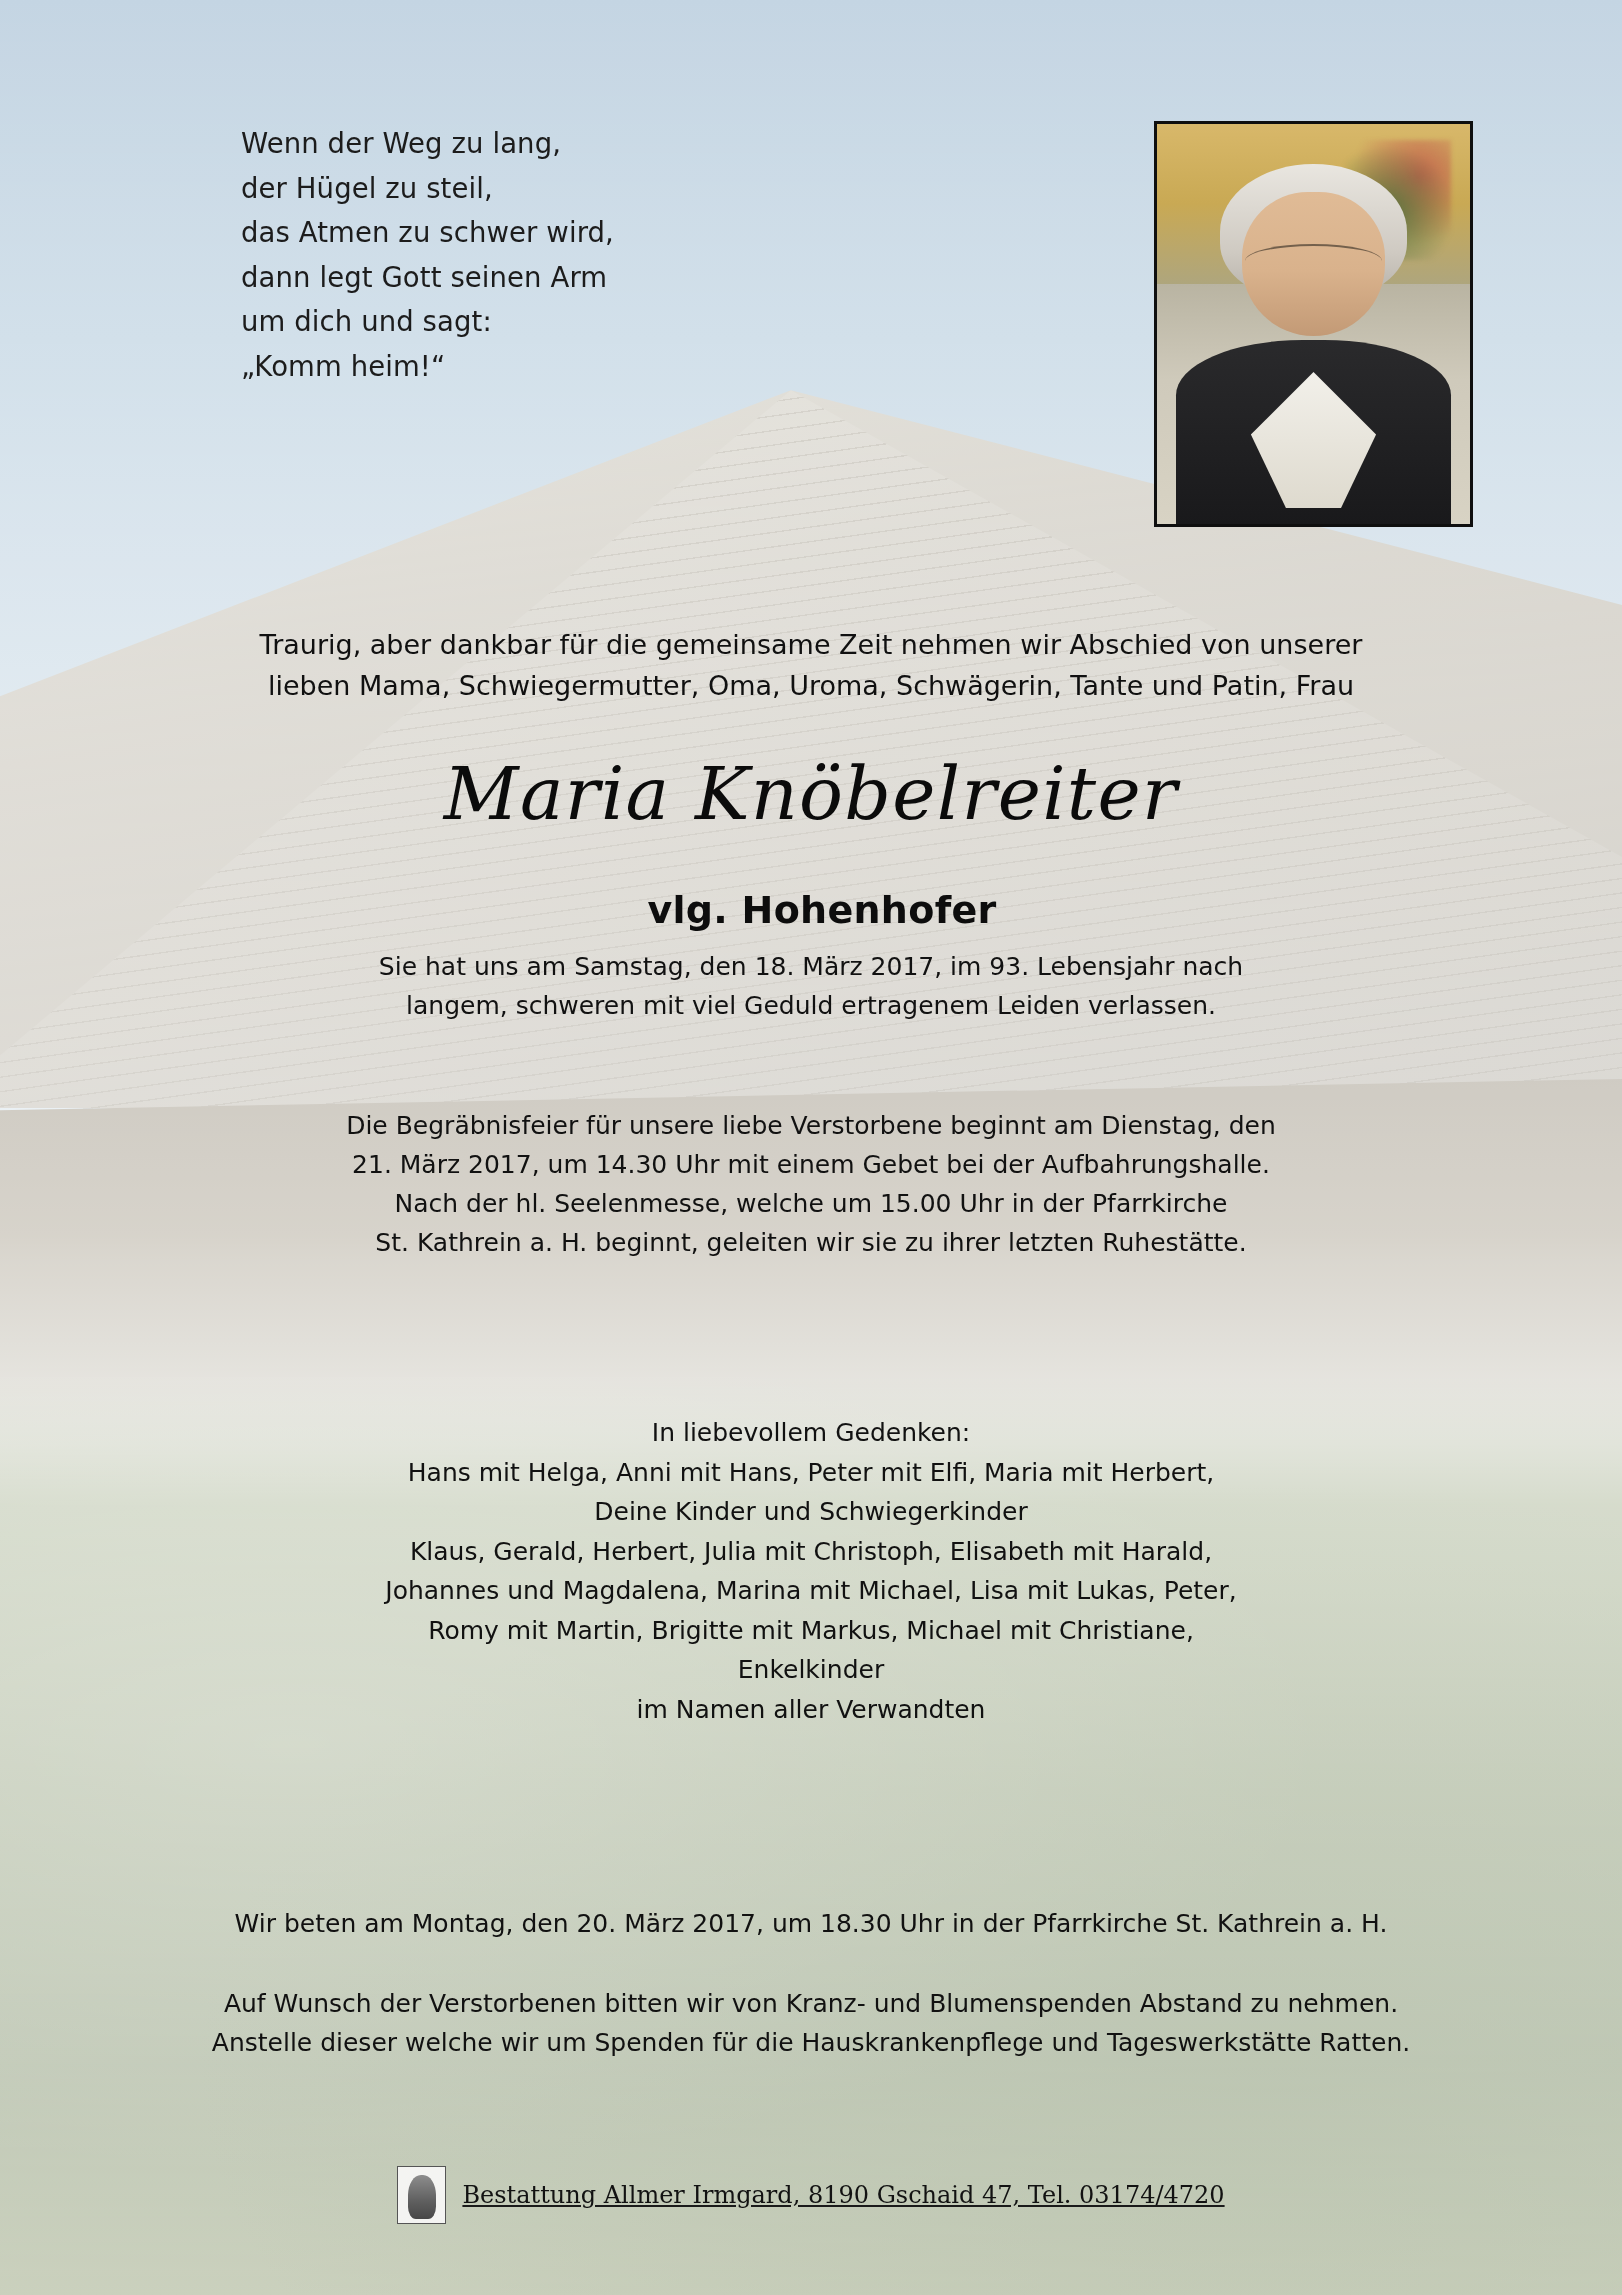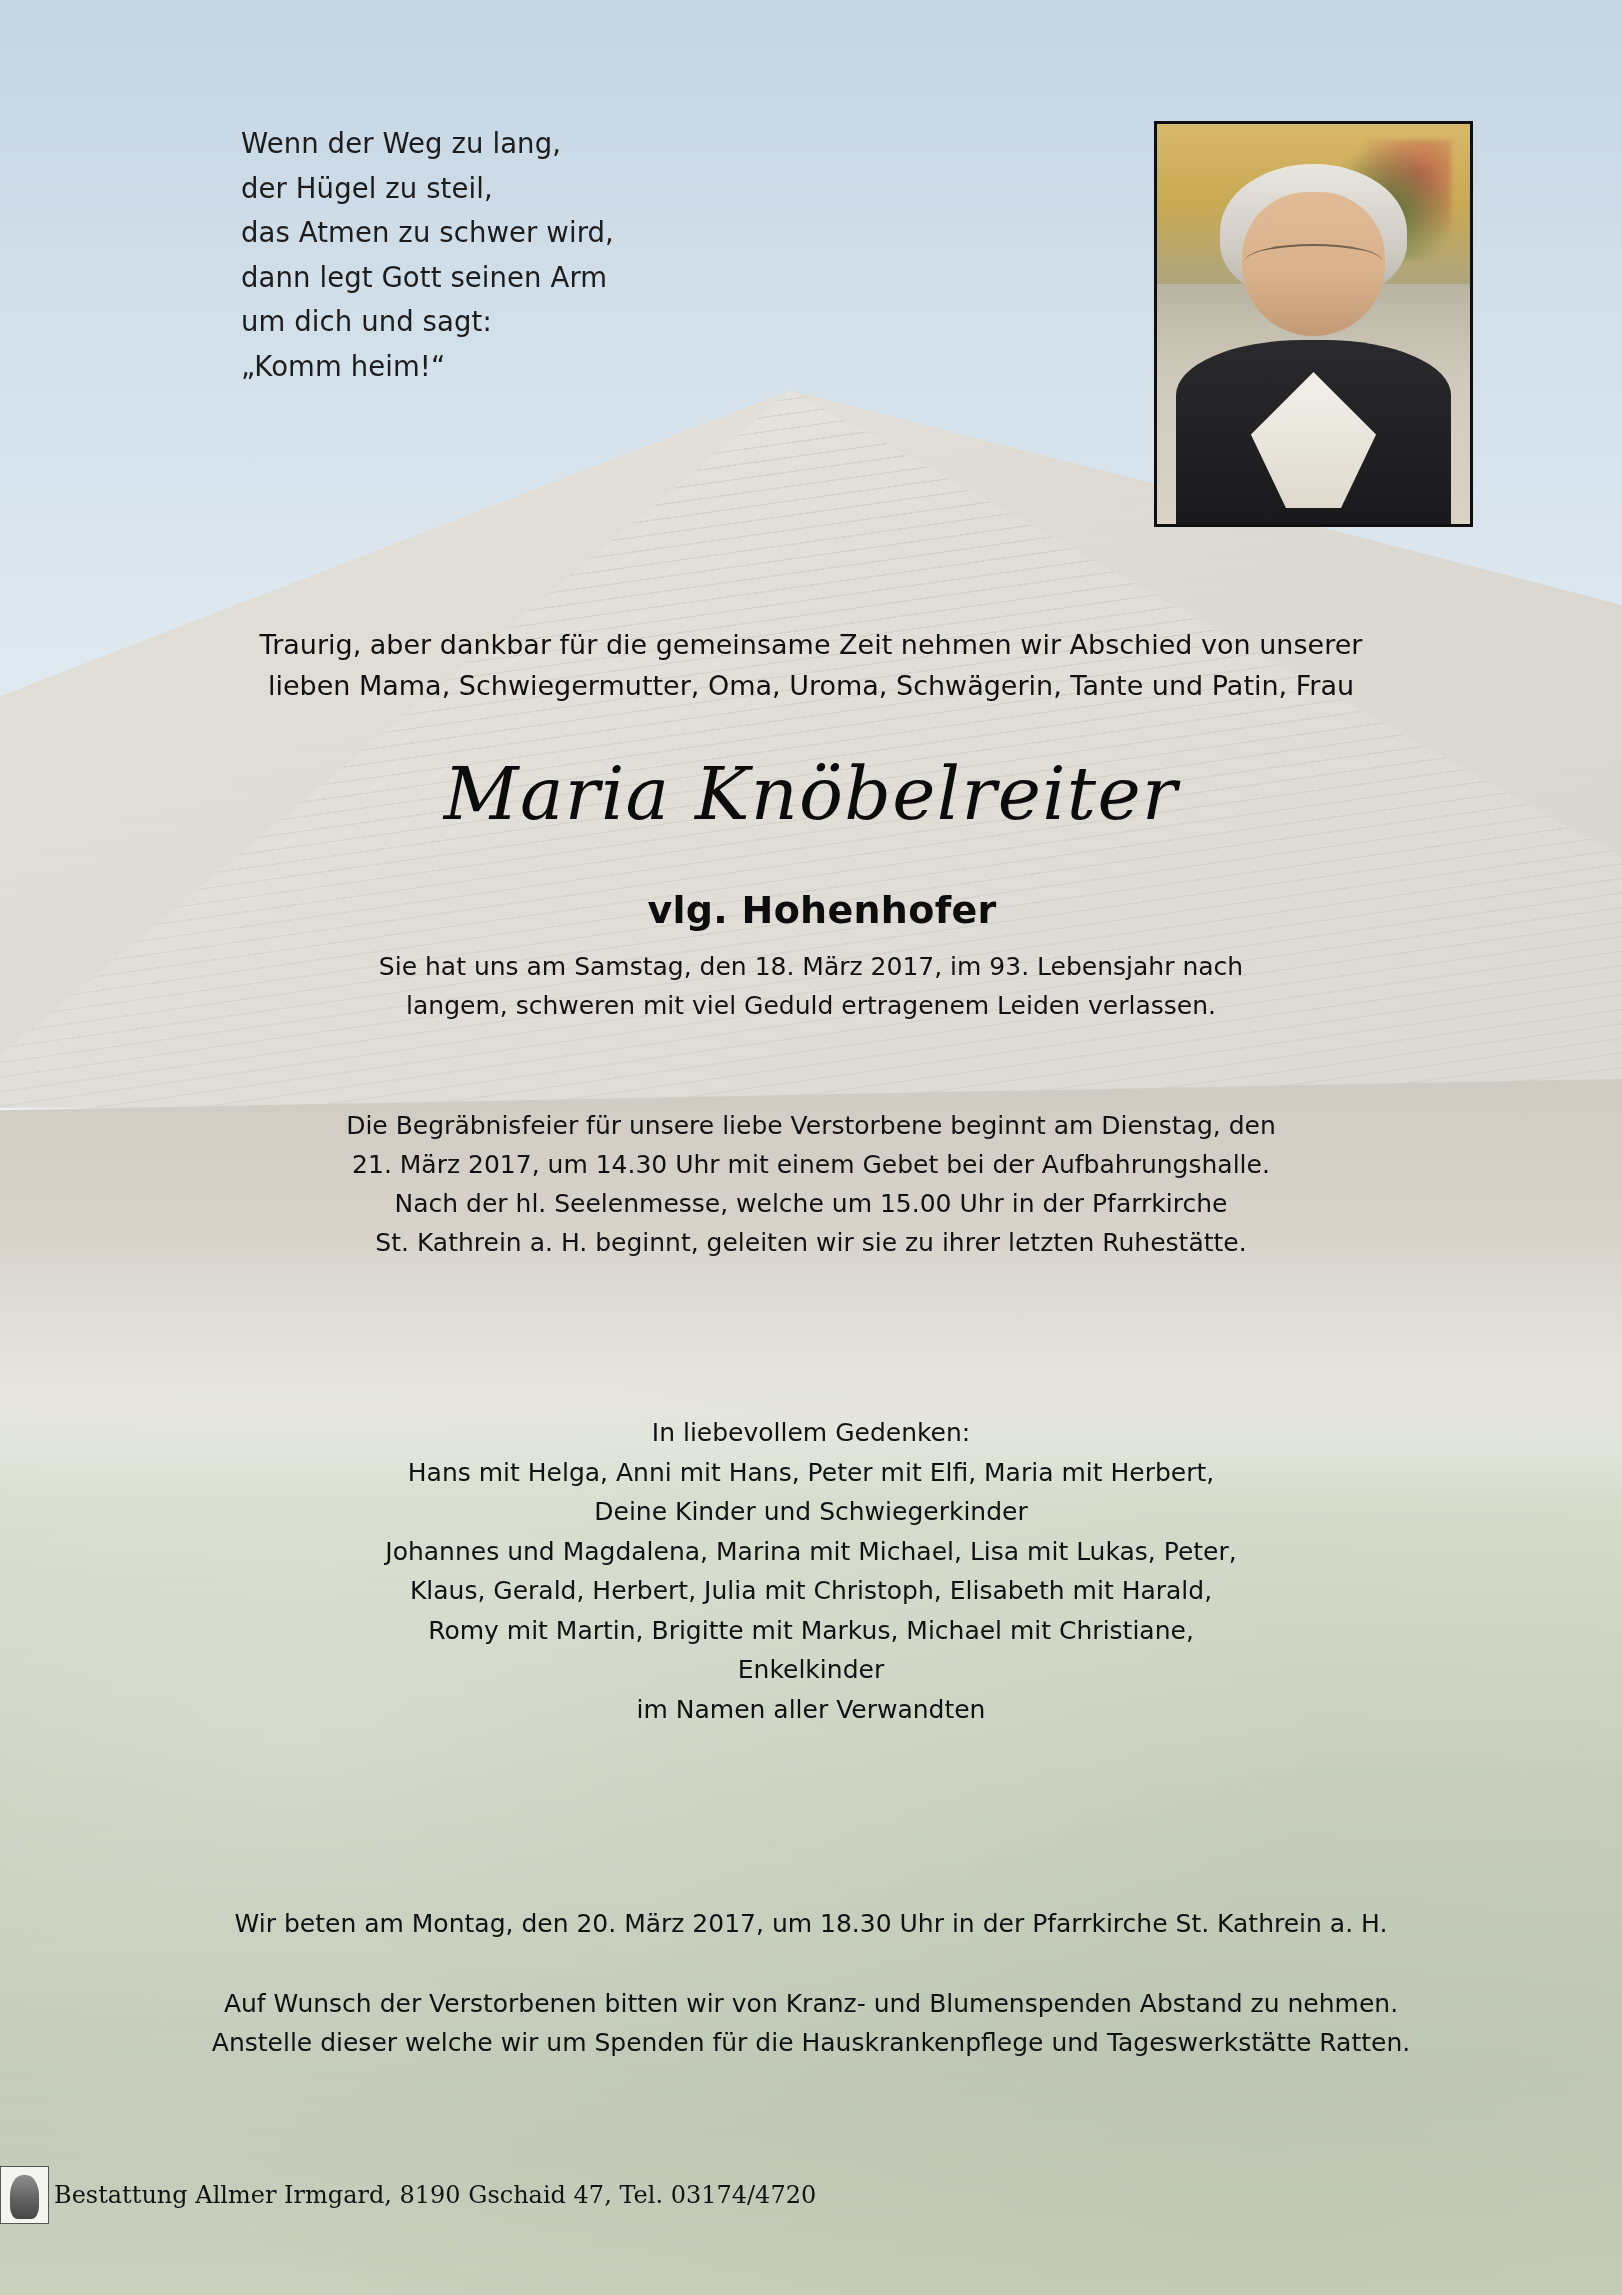--- a/index.html
+++ b/index.html
@@ -207,22 +207,23 @@
   .block-memory { top: 1413px; line-height: 1.58; }
   .block-prayer { top: 1904px; }
   .block-donation { top: 1985px; line-height: 1.55; }
 
   .footer {
     position: absolute;
     left: 0; right: 0;
     bottom: 71px;
     display: flex;
     align-items: center;
-    justify-content: flex-start;
-    gap: 5px;
+    justify-content: center;
+    gap: 16px;
+    text-decoration: underline;
   }
   .footer-logo {
     width: 47px; height: 56px;
     background: #f4f4f2;
     border: 1.3px solid #555;
     position: relative;
     overflow: hidden;
   }
   .footer-logo:after {
     content: "";
@@ -302,22 +303,22 @@
       <div>Die Begräbnisfeier für unsere liebe Verstorbene beginnt am Dienstag, den</div>
       <div>21. März 2017, um 14.30 Uhr mit einem Gebet bei der Aufbahrungshalle.</div>
       <div>Nach der hl. Seelenmesse, welche um 15.00 Uhr in der Pfarrkirche</div>
       <div>St. Kathrein a. H. beginnt, geleiten wir sie zu ihrer letzten Ruhestätte.</div>
     </div>
 
     <div class="block block-memory">
       <div>In liebevollem Gedenken:</div>
       <div>Hans mit Helga, Anni mit Hans, Peter mit Elfi, Maria mit Herbert,</div>
       <div>Deine Kinder und Schwiegerkinder</div>
+      <div>Klaus, Gerald, Herbert, Julia mit Christoph, Elisabeth mit Harald,</div>
       <div>Johannes und Magdalena, Marina mit Michael, Lisa mit Lukas, Peter,</div>
-      <div>Klaus, Gerald, Herbert, Julia mit Christoph, Elisabeth mit Harald,</div>
       <div>Romy mit Martin, Brigitte mit Markus, Michael mit Christiane,</div>
       <div>Enkelkinder</div>
       <div>im Namen aller Verwandten</div>
     </div>
 
     <div class="block block-prayer">
       <div>Wir beten am Montag, den 20. März 2017, um 18.30 Uhr in der Pfarrkirche St. Kathrein a. H.</div>
     </div>
 
     <div class="block block-donation">

